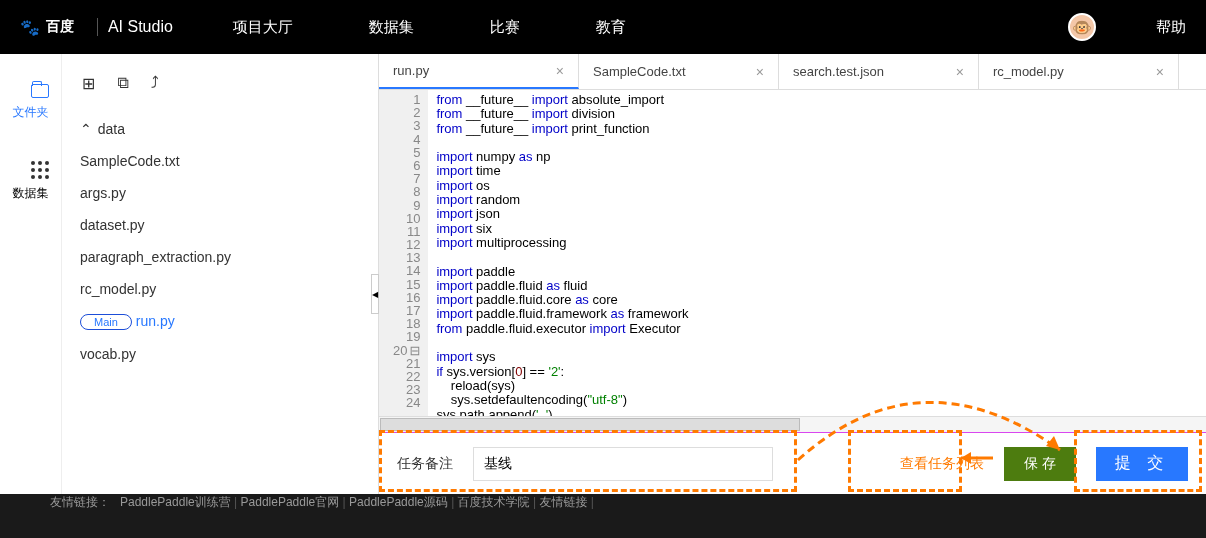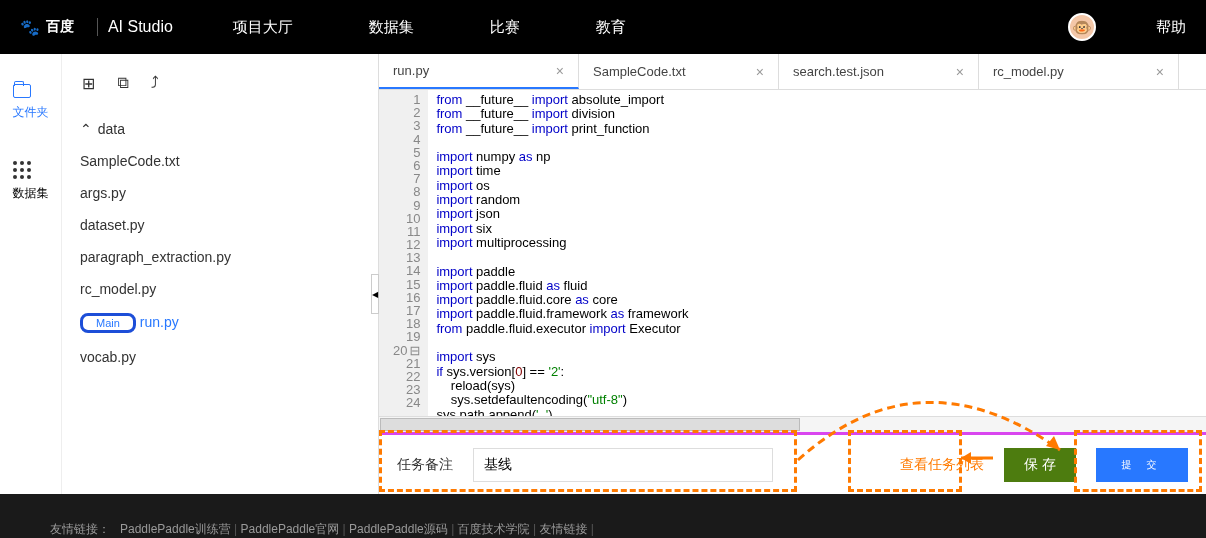--- a/index.html
+++ b/index.html
@@ -8,62 +8,62 @@
 .logo-area{display:flex;align-items:center;gap:4px;margin-right:60px}
 .baidu-logo{font-size:14px;font-weight:bold}
 .paw{display:inline-block;margin-right:2px}
 .studio{font-size:16px;font-weight:300;border-left:1px solid #555;padding-left:10px;margin-left:19px}
 .nav{display:flex;gap:76px;flex:1}
 .nav-item{font-size:15px;cursor:pointer}
 .avatar{width:28px;height:28px;border-radius:50%;background:#f4c7a8;margin-right:60px;border:2px solid #fff;display:flex;align-items:center;justify-content:center;font-size:16px}
 .help{font-size:15px;cursor:pointer}
 .main{display:flex;height:440px;background:#fff}
 .left-rail{width:62px;border-right:1px solid #eee;display:flex;flex-direction:column;align-items:center;padding-top:30px;gap:40px}
-.rail-item{display:flex;flex-direction:column;align-items:flex-start;gap:6px;cursor:pointer;font-size:12px}
+.rail-item{display:flex;flex-direction:column;align-items:flex-end;gap:6px;cursor:pointer;font-size:12px}
 .rail-item.active{color:#2878ff}
 .folder-ico{width:18px;height:14px;border:1.5px solid currentColor;border-radius:2px;position:relative}
 .folder-ico:before{content:'';position:absolute;top:-4px;left:0;width:8px;height:4px;border:1.5px solid currentColor;border-bottom:none;border-radius:2px 2px 0 0}
 .dots-ico{display:grid;grid-template-columns:repeat(3,4px);gap:3px}
 .dots-ico span{width:4px;height:4px;border-radius:50%;background:#333}
 .file-panel{width:316px;padding:20px 14px}
 .toolbar{display:flex;gap:22px;margin-bottom:20px;padding-left:6px}
 .tool-ico{cursor:pointer;color:#333}
 .tree{font-size:14px;color:#333}
 .tree-item{padding:8px 4px;cursor:pointer}
 .tree-folder{display:flex;align-items:center;gap:6px}
 .chev{display:inline-block;transform:rotate(0deg)}
 .tree-children{padding-left:0}
 .tree-file{padding:8px 4px;cursor:pointer}
-.badge{display:inline-block;border:3px solid #1d4ed8;color:#2878ff;font-size:11px;padding:1px 13px;border-radius:8px;margin-right:4px}
+.badge{display:inline-block;border:1px solid #1d4ed8;color:#2878ff;font-size:11px;padding:1px 13px;border-radius:8px;margin-right:4px}
 .file-active{color:#2878ff}
 .editor-area{flex:1;display:flex;flex-direction:column;border-left:1px solid #ddd;position:relative}
 .tabs{display:flex;height:36px;border-bottom:1px solid #ddd}
 .tab{flex:1;max-width:200px;display:flex;align-items:center;justify-content:space-between;padding:0 14px;border-right:1px solid #ddd;font-size:13px;cursor:pointer;color:#444}
 .tab.active{border-bottom:2px solid #2878ff}
 .tab-close{color:#999;font-size:14px}
 .code-area{flex:1;display:flex;font-family:Consolas,monospace;font-size:13px;overflow:hidden;background:#fff;position:relative}
 .gutter{background:#f0f0f0;color:#888;text-align:right;padding:3px 8px 3px 14px;user-select:none;line-height:1.1}
 .gutter .ln{height:13.2px}
 .code{padding:3px 8px;line-height:1.1;white-space:pre}
 .kw{color:#0000c8}
 .str{color:#008000}
 .num{color:#800000}
 .collapse-handle{position:absolute;left:-8px;top:50%;width:8px;height:40px;background:#fff;border:1px solid #ccc;display:flex;align-items:center;justify-content:center;font-size:8px;cursor:pointer}
 .hscroll{height:16px;background:#f5f5f5;border-top:1px solid #ddd;position:relative}
 .hscroll-thumb{position:absolute;left:1px;top:1px;height:13px;width:420px;background:#ddd;border:1px solid #bbb}
-.footer-bar{height:62px;border-top:3px solid #d946ef;display:flex;align-items:center;padding:0 18px;gap:20px;position:relative}
+.footer-bar{height:62px;border-top:1px solid #d946ef;display:flex;align-items:center;padding:0 18px;gap:20px;position:relative}
 .note-label{font-size:14px;color:#333}
 .note-input{width:300px;height:34px;border:1px solid #ddd;padding:0 10px;font-size:14px}
 .spacer{flex:1}
 .link-btn{color:#ff7a00;font-size:14px;text-decoration:none;cursor:pointer}
 .btn-save{width:72px;height:34px;background:#4d7c0f;color:#fff;border:none;font-size:14px;cursor:pointer}
-.btn-submit{width:92px;height:34px;background:#2878ff;color:#fff;border:none;font-size:10px;letter-spacing:6px;cursor:pointer}
+.btn-submit{width:92px;height:34px;background:#2878ff;color:#fff;border:none;font-size:16px;letter-spacing:6px;cursor:pointer}
 .dashed-box{position:absolute;border:3px dashed #ff7a00;pointer-events:none}
 .arrow-svg{position:absolute;pointer-events:none}
-.bottom-footer{height:44px;background:#1a1a1a;color:#999;font-size:12px;display:flex;align-items:flex-end;padding:0 50px;gap:10px}
+.bottom-footer{height:44px;background:#1a1a1a;color:#999;font-size:12px;display:flex;align-items:flex-start;padding:0 50px;gap:10px}
 .bottom-footer a{color:#999;text-decoration:none}
 .sep{color:#555}
 </style>
 </head>
 <body>
 
 <div class="header">
   <div class="logo-area">
     <span class="paw">🐾</span>
     <span class="baidu-logo">百度</span>

